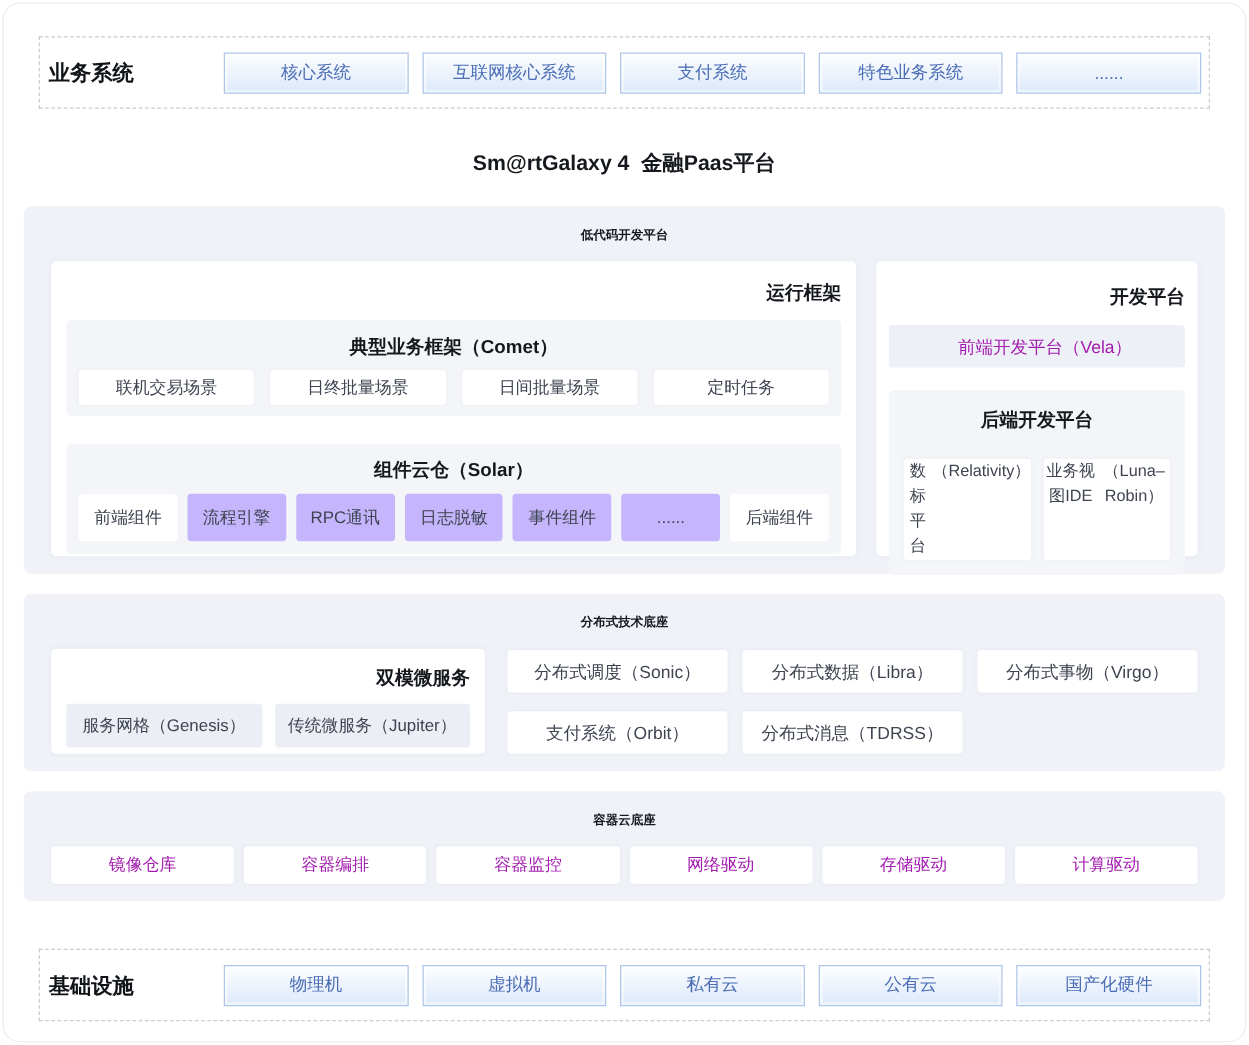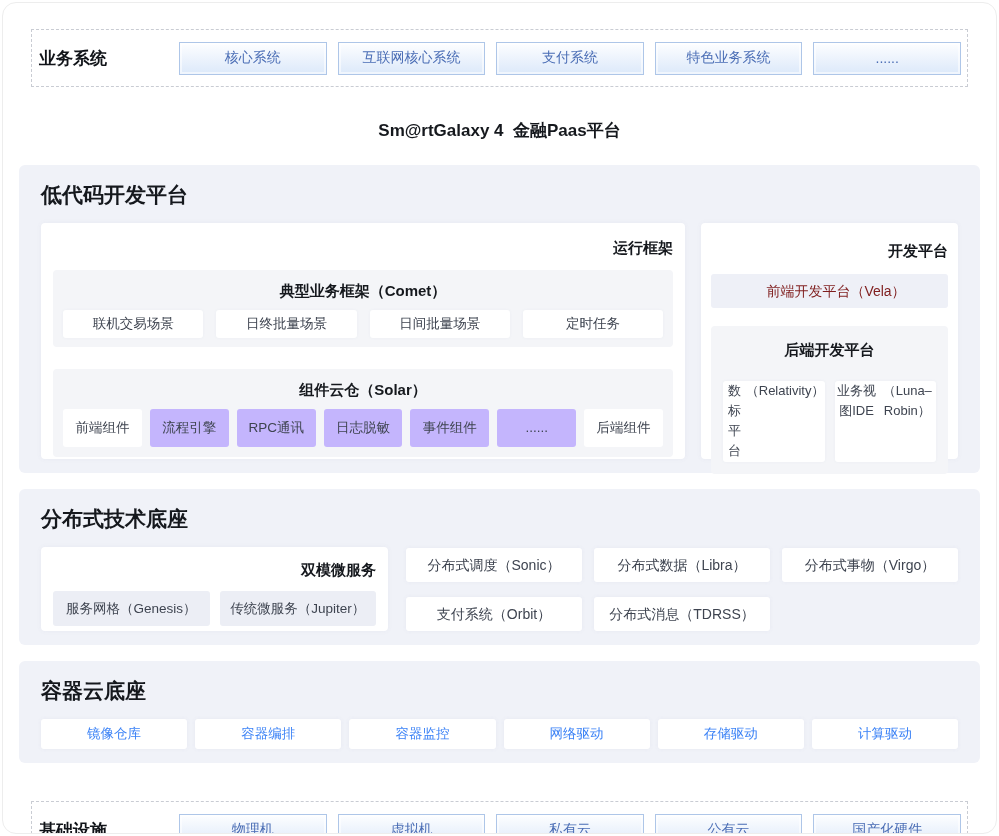--- a/index.html
+++ b/index.html
@@ -16,21 +16,21 @@
     font-size:14px;color:#4a6db5;border:1px solid #aec6e8;box-sizing:border-box;
     background:linear-gradient(180deg,#fdfeff 0%,#ebf2fc 55%,#dce9fa 100%);
     box-shadow:inset 0 0 0 2px rgba(255,255,255,.55);}
 
   .main-title{margin:32px 0 23px;text-align:center;font-weight:bold;font-size:17px;
     color:#15181d;white-space:pre;}
 
   
   .panel{margin:0 16px;background:#f0f2f8;border-radius:6px;padding:14px 22px;box-sizing:border-box;}
   .panel + .panel{margin-top:16px;}
-  .panel-title{font-weight:bold;font-size:21px;color:#15181d;margin:2px 0 14px;}
+  .panel-title{text-align:center;font-weight:bold;font-size:10px;color:#15181d;margin:2px 0 14px;}
 
   .flex-row{display:flex;gap:16px;}
   .white-card{background:#fff;border-radius:4px;box-shadow:0 0 5px rgba(110,120,150,.07);}
   .card-title{text-align:right;font-weight:bold;font-size:15px;color:#15181d;}
   .gray-box{background:#f4f5f8;border-radius:4px;}
   .gray-box-title{text-align:center;font-weight:bold;font-size:15px;color:#15181d;margin:2px 0 9px;}
 
   
   .runtime-card{flex:1;padding:0 12px 12px;}
   .runtime-card .card-title{margin:16px 0 12px;}
@@ -41,21 +41,21 @@
   .solar-box{margin-top:22px;padding:10px;}
   .solar-items{display:flex;gap:8px;}
   .solar-items .s-item{flex:1;height:38px;line-height:38px;text-align:center;
     font-size:13.5px;color:#3e4450;border-radius:3px;}
   .s-item.white{background:#fff;}
   .s-item.tint{background:#c4b5fd;}
 
   .dev-card{flex:0 0 257px;width:257px;padding:0 10px 12px;box-sizing:border-box;}
   .dev-card .card-title{margin:19px 0 13px;}
   .vela-box{background:#eef0f7;height:34px;line-height:34px;text-align:center;
-    font-size:14px;color:#7f1d1d;border-radius:3px;padding-left:13px;}
+    font-size:14px;color:#a21caf;border-radius:3px;padding-left:13px;}
   .backend-box{margin-top:18px;padding:12px;}
   .backend-box .gray-box-title{margin:3px 0 21px;}
   .backend-items{display:flex;gap:10px;}
   .backend-item{flex:1;background:#fff;min-height:58px;border-radius:3px;
     display:flex;flex-direction:row;justify-content:center;text-align:center;
     font-size:13px;color:#3e4450;line-height:1.55;box-shadow:0 0 3px rgba(110,120,150,.06);}
 
   
   .dual-card{flex:0 0 347px;width:347px;padding:0 12px;box-sizing:border-box;}
   .dual-card .card-title{margin:14px 0 11px;}
@@ -63,21 +63,21 @@
   .dual-items .d-item{flex:1;height:35px;line-height:35px;text-align:center;
     font-size:13.5px;color:#3e4450;background:#eceef5;border-radius:3px;}
   .dist-grid{flex:1;display:grid;grid-template-columns:repeat(3,1fr);
     column-gap:12px;row-gap:15px;align-content:center;}
   .dist-item{background:#fff;height:34px;line-height:34px;text-align:center;
     font-size:14px;color:#3e4450;border-radius:3px;box-shadow:0 0 4px rgba(110,120,150,.07);}
 
   
   .container-items{display:flex;gap:8px;}
   .c-item{flex:1;background:#fff;height:30px;line-height:30px;text-align:center;
-    font-size:13.5px;color:#3b82f6;border-radius:3px;box-shadow:0 0 4px rgba(110,120,150,.07);}
+    font-size:13.5px;color:#a21caf;border-radius:3px;box-shadow:0 0 4px rgba(110,120,150,.07);}
 
   .bottom-gap{margin-top:38px;}
 </style>
 </head>
 <body>
 
 <div class="card">
 
   <div class="dashed-row">
     <div class="row-label">业务系统</div>

